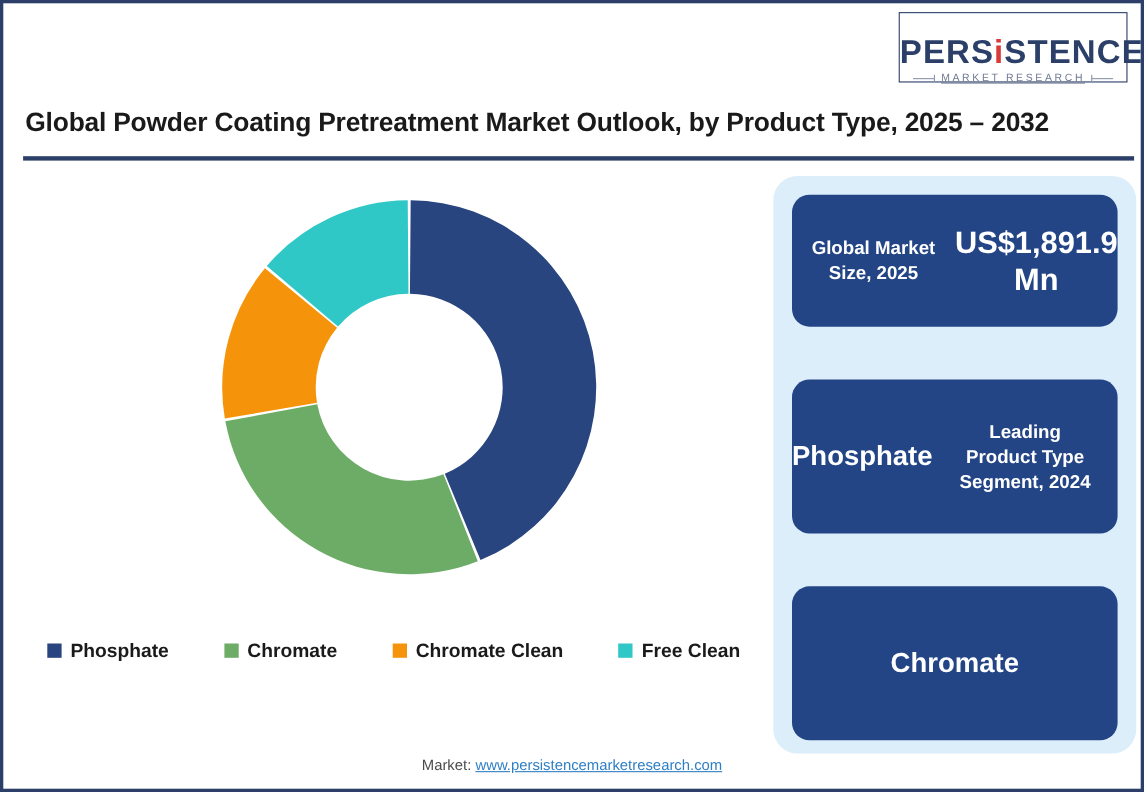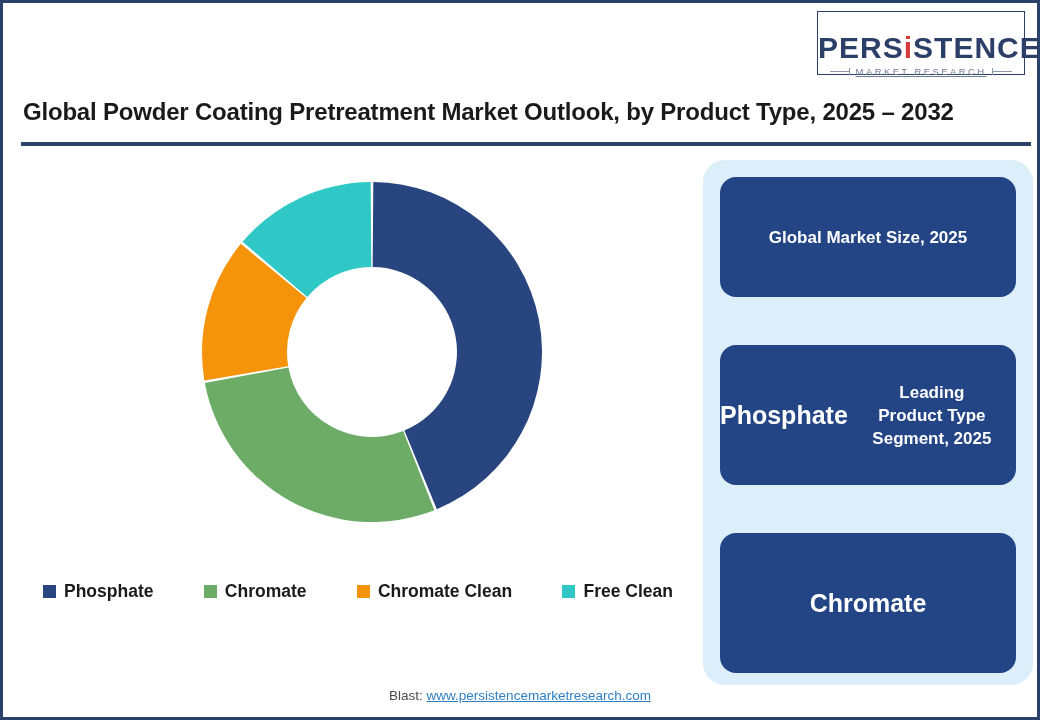--- a/index.html
+++ b/index.html
@@ -268,30 +268,31 @@
         <span class="legend-swatch" style="background: rgb(47, 200, 198);"></span>
         <span class="legend-label">Free Clean</span>
       </div>
     </div>
   </div>
 
   <div id="side-panel">
 
     <div class="stat-card" id="card-market-size">
       <div class="card-kicker">Global Market Size, 2025</div>
+      <div class="card-value">US$1,891.9 Mn</div>
     </div>
 
     <div class="stat-card" id="card-leading">
       <div class="card-headline">Phosphate</div>
-      <div class="card-caption">Leading Product Type Segment, 2025</div>
+      <div class="card-caption">Leading Product Type Segment, 2024</div>
     </div>
 
     <div class="stat-card" id="card-fastest">
       <div class="card-headline">Chromate</div>
     </div>
   </div>
 
   <div id="footer">
-    <span id="footer-source-label">Blast:</span>
+    <span id="footer-source-label">Market:</span>
     <a id="footer-link" href="#">www.persistencemarketresearch.com</a>
   </div>
 
 </div>
 
 </body></html>

